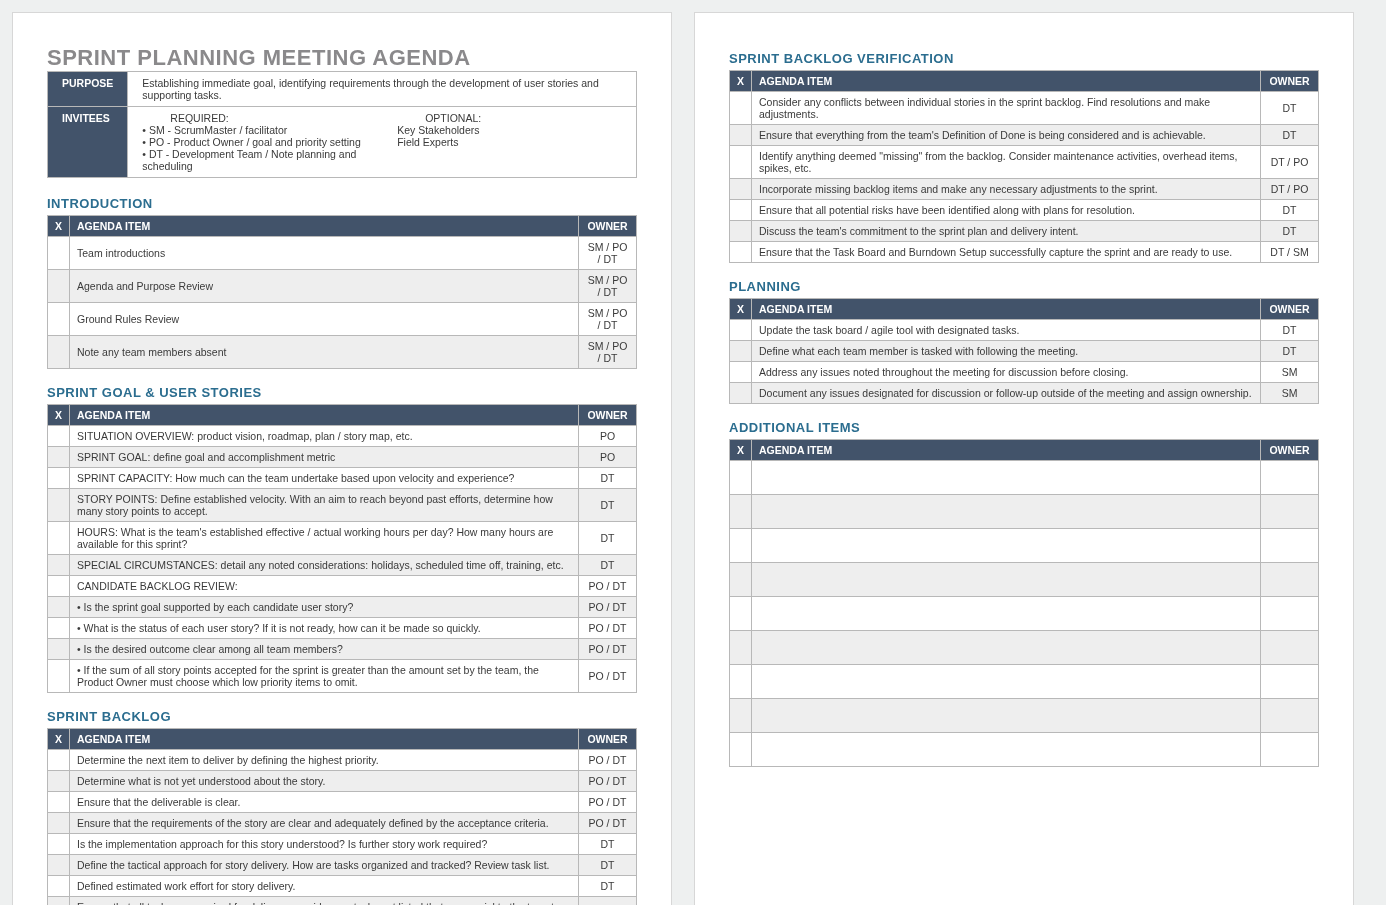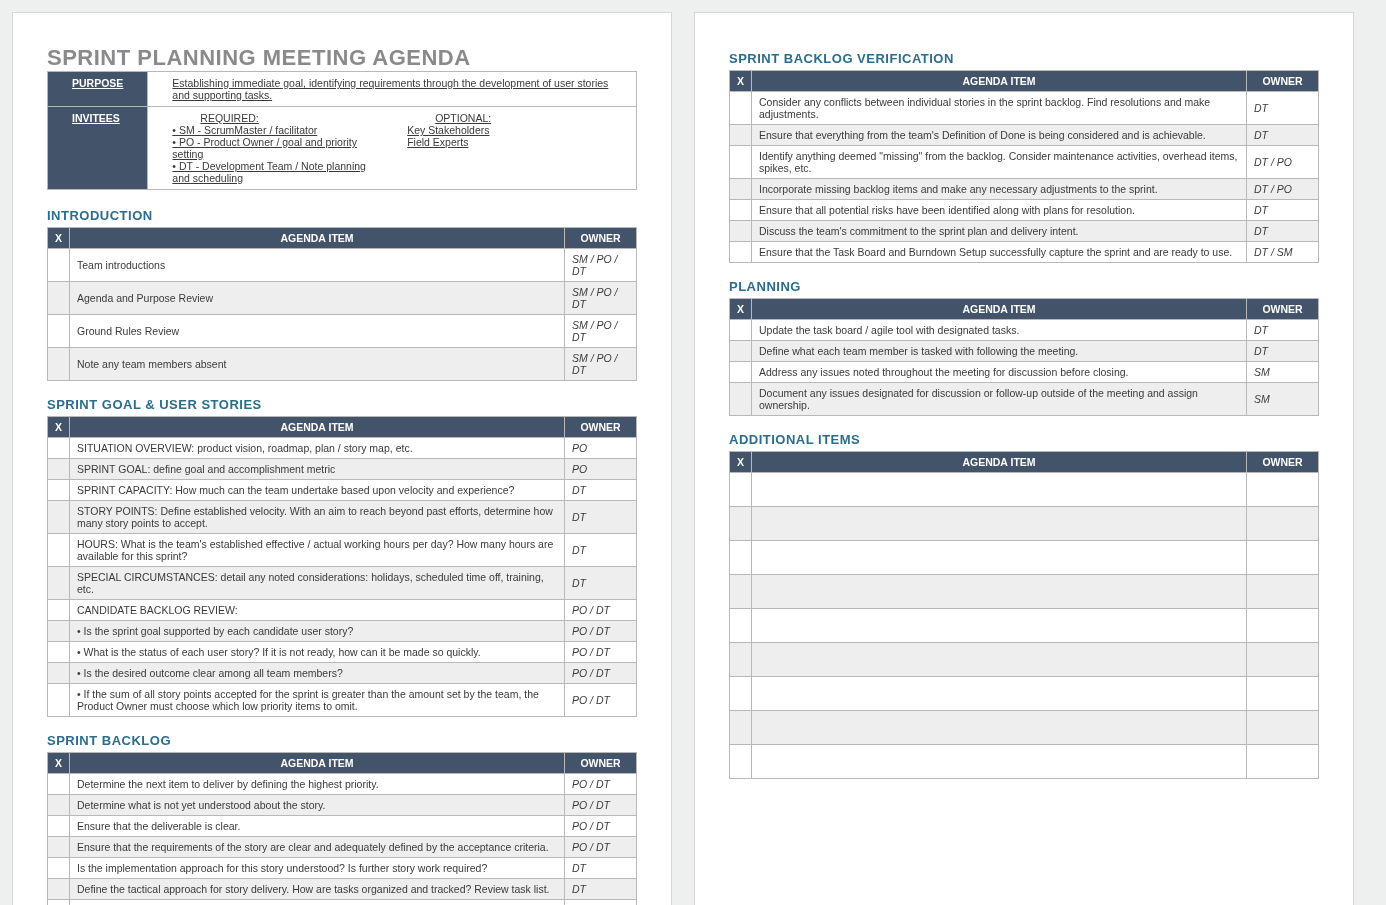--- a/index.html
+++ b/index.html
@@ -27,24 +27,23 @@
     color: #8a898b;
     letter-spacing: 0.5px;
   }
   .purpose-table {
     width: 100%;
     border-collapse: collapse;
     margin-bottom: 18px;
   }
   .purpose-table td {
     border: 1px solid #b8b8b8;
-    padding: 5px 24px;
+    padding: 5px 14px;
     font-size: 10.5px;
     vertical-align: top;
-    text-decoration: underline;
   }
   .purpose-table .label-cell {
     background: #42536a;
     color: #fff;
     font-weight: 700;
     width: 74px;
     font-size: 10.5px;
   }
   .invitees-cols { display: flex; }
   .invitees-cols > div { flex: 1; }
@@ -64,26 +63,26 @@
     margin-bottom: 16px;
   }
   table.agenda th, table.agenda td {
     border: 1px solid #b8b8b8;
     font-size: 10.5px;
     padding: 4px 7px;
   }
   table.agenda th {
     background: #42536a;
     color: #fff;
-    text-align: center;
+    text-align: left;
     font-weight: 700;
   }
   table.agenda th.x-col { width: 18px; text-align: center; }
-  table.agenda th.owner-col { width: 72px; text-align: center; }
-  table.agenda td.owner-cell { text-align: left; font-style: italic; }
+  table.agenda th.owner-col { width: 58px; text-align: center; }
+  table.agenda td.owner-cell { text-align: center; }
   table.agenda td.x-cell { }
   table.agenda tbody tr:nth-child(even) td { background: #ececec; }
   table.agenda tbody tr td { background: #fff; }
   table.agenda tbody tr:nth-child(even) td { background: #eeeeee; }
   .blank-row td { height: 34px; }
 </style>
 </head>
 <body>
 
 <div class="pages">

